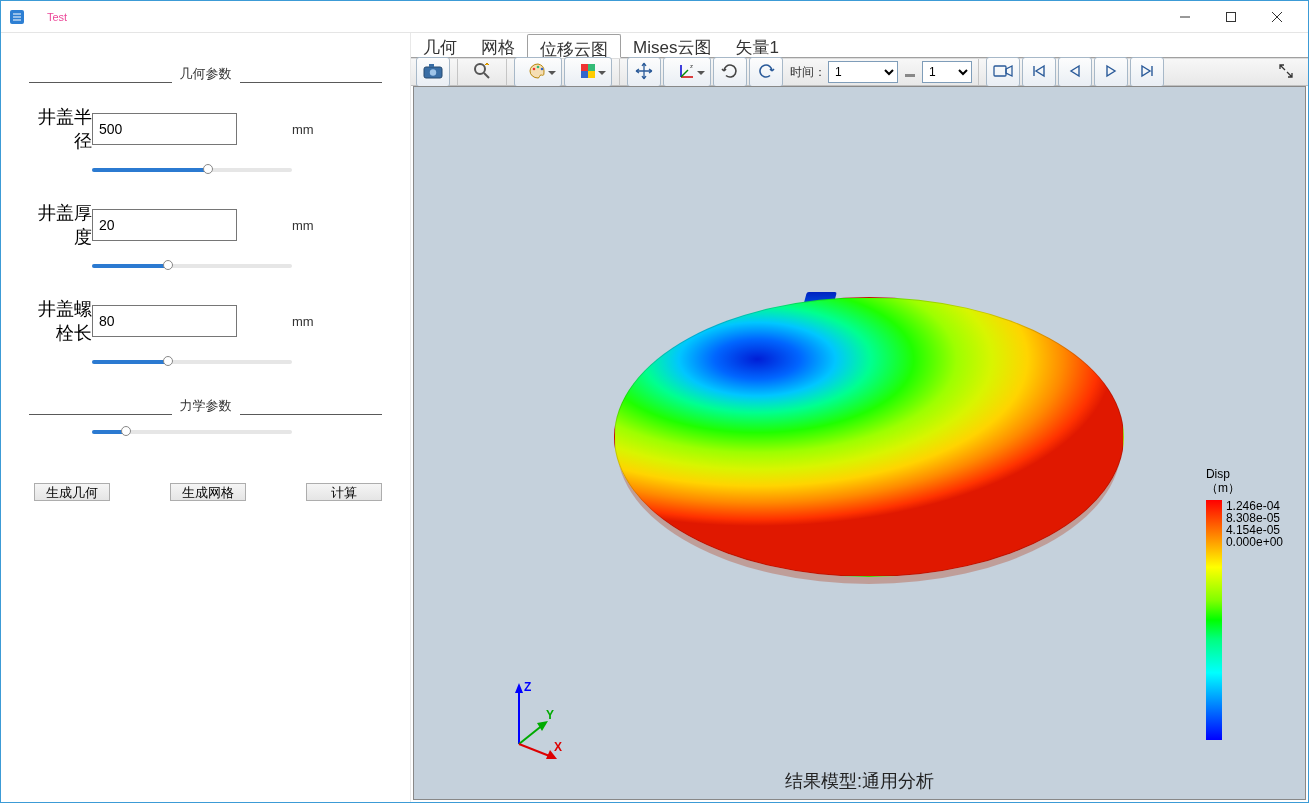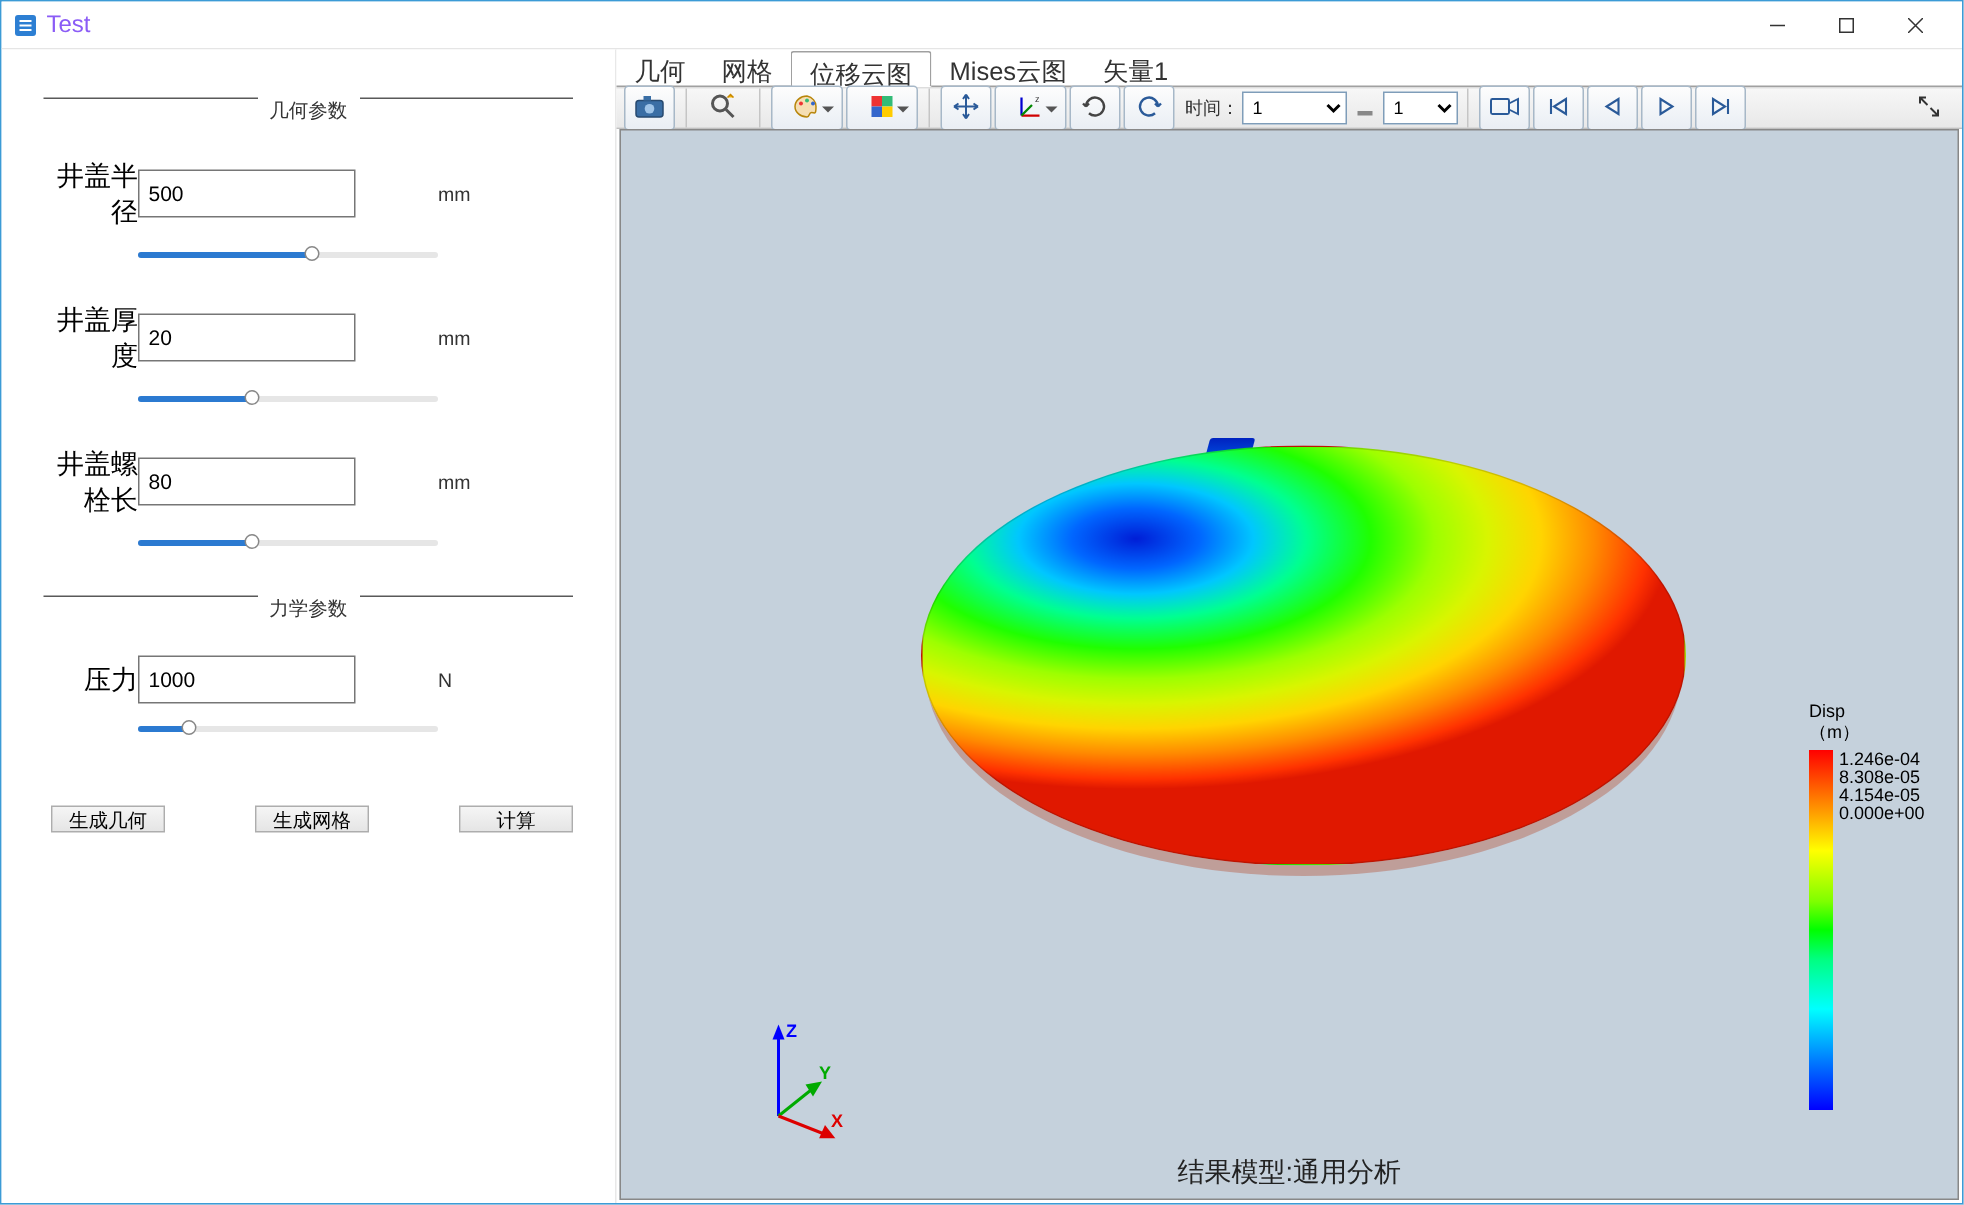--- a/index.html
+++ b/index.html
@@ -1,31 +1,31 @@
 <!DOCTYPE html>
 <html><head>
 <meta charset="utf-8">
 <style>
 * { box-sizing: border-box; margin: 0; padding: 0; font-family: "Microsoft YaHei", SimSun, Arial, sans-serif; }
 body { width: 1309px; height: 803px; background: #fff; font-size: 13px; color: #000; overflow: hidden; border: 1px solid #3c9bd6; }
 
 
 .titlebar { height: 32px; background: #fff; display: flex; align-items: center; padding: 0 8px; border-bottom: 1px solid #e5e5e5; }
 .titlebar .app-icon { width: 16px; height: 16px; margin-right: 6px; }
-.titlebar .title { font-size: 16px; color: #8b5cf6; flex: 1; }
+.titlebar .title { font-size: 11px; color: #ec4899; flex: 1; margin-left: 16px; }
 .winbtns { display: flex; }
 .winbtn { width: 46px; height: 30px; display: flex; align-items: center; justify-content: center; color: #333; cursor: pointer; }
 .winbtn svg { width: 10px; height: 10px; }
 
 
 .main { display: flex; height: calc(100% - 32px); }
 .sidebar { width: 410px; padding: 20px 28px; border-right: 1px solid #e8e8e8; background: #fff; }
 
 
-.group-head { display: flex; align-items: flex-start; margin: 12px 0 2px; }
+.group-head { display: flex; align-items: flex-end; margin: 12px 0 2px; }
 .group-head .line { flex: 1; height: 1px; background: #595959; }
 .group-head .label { padding: 0 8px; font-size: 13px; color: #333; }
 
 .param-row { display: flex; align-items: center; margin-top: 22px; }
 .param-row .plabel { width: 63px; text-align: right; font-size: 18px; color: #000000; }
 .param-row input[type=text] { width: 145px; height: 26px; border: 1px solid #767676; padding: 15px 6px; font-size: 14px; background: #fff; }
 .param-row .unit { margin-left: 55px; font-size: 13px; color: #333; }
 .slider-wrap { margin: 8px 0 0 63px; width: 200px; height: 18px; position: relative; }
 .slider-track { position: absolute; top: 7px; left: 0; right: 0; height: 4px; background: #e6e6e6; border-radius: 2px; }
 .slider-fill { position: absolute; top: 7px; left: 0; height: 4px; background: #2b7ad1; border-radius: 2px; }
@@ -139,25 +139,20 @@
         <div class="slider-fill" style="width:38%"></div>
         <div class="slider-thumb" style="left:38%"></div>
     </div>
 
     <div class="group-head" style="margin-top:26px">
       <div class="line"></div>
         <div class="label">力学参数</div>
         <div class="line"></div>
     </div>
 
-    <div class="param-row">
-      <div class="plabel">压力</div>
-      <input type="text" value="1000" style="">
-      <div class="unit">N</div>
-    </div>
     <div class="slider-wrap">
       <div class="slider-track"></div>
         <div class="slider-fill" style="width:17%"></div>
         <div class="slider-thumb" style="left:17%"></div>
     </div>
 
     <div class="btn-row">
       <button>生成几何</button>
       <button>生成网格</button>
       <button>计算</button>

